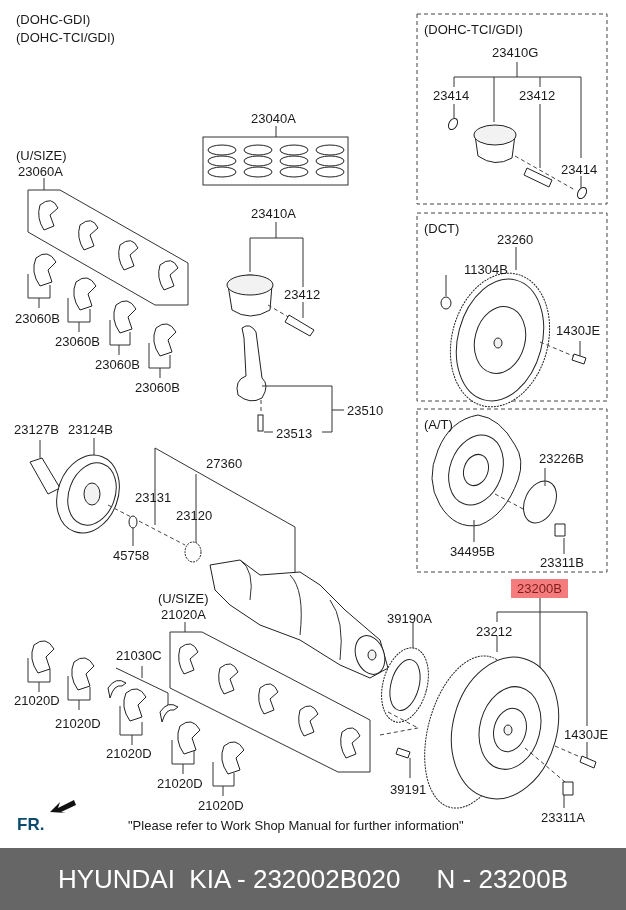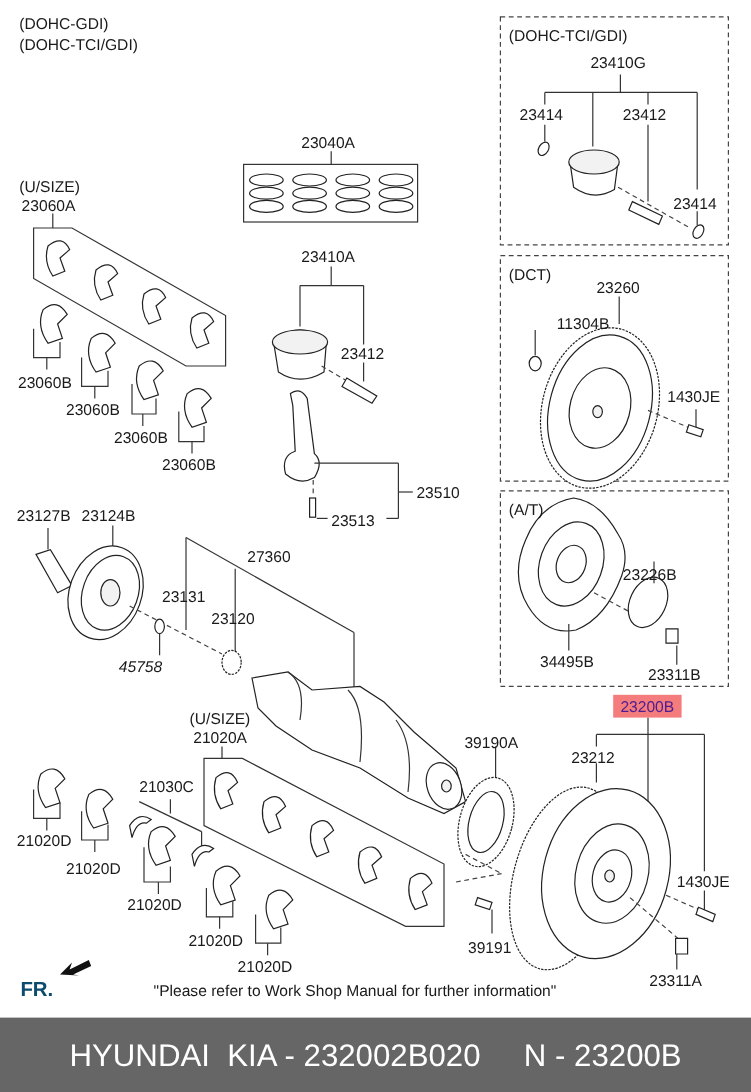--- a/index.html
+++ b/index.html
@@ -1,19 +1,19 @@
 <!DOCTYPE html>
 <html><head>
   <meta charset="utf-8">
   <style>
     html, body { margin: 0; padding: 0; background: #ffffff; }
     body { width: 626px; height: 910px; position: relative; overflow: hidden; font-family: "Liberation Sans", sans-serif; }
     #diagram { position: absolute; left: 0; top: 0; width: 586px; height: 848px; }
     .lbl { position: absolute; font-size: 13px; color: #1a1a1a; white-space: nowrap; line-height: 15px; font-family: "Liberation Sans", sans-serif; }
-    .hl { background: #f47c7c; color: #4c1d95; padding: 2px 6px; }
+    .hl { background: #f47c7c; color: #7f1d1d; padding: 2px 6px; }
     .note { position: absolute; left: 128px; top: 818px; font-size: 13px; color: #1a1a1a; white-space: nowrap; }
     .fr { position: absolute; left: 17px; top: 815px; font-size: 17px; font-weight: bold; color: #0c4a6e; }
     #footer { position: absolute; left: 0; top: 848px; width: 626px; height: 62px; background: #666666; color: #ffffff; display: flex; align-items: center; justify-content: center; font-size: 26px; letter-spacing: 0px; font-family: "Liberation Sans", sans-serif; }
     #footer span { white-space: pre; }
     svg .ln { stroke: #333; stroke-width: 1; fill: none; }
     svg .dash { stroke: #444; stroke-width: 1; fill: none; stroke-dasharray: 4 3; }
     svg .part { stroke: #222; stroke-width: 1; fill: #fff; }
     svg .partg { stroke: #222; stroke-width: 1; fill: #f2f2f2; }
   </style>
 </head>
@@ -225,21 +225,21 @@
   <div class="lbl" style="left:433px; top:88px;">23414</div>
   <div class="lbl" style="left:519px; top:88px;">23412</div>
   <div class="lbl" style="left:561px; top:162px;">23414</div>
 
   <div class="lbl" style="left:424px; top:221px;">(DCT)</div>
   <div class="lbl" style="left:497px; top:232px;">23260</div>
   <div class="lbl" style="left:424px; top:262px;margin-left:40px;">11304B</div>
   <div class="lbl" style="left:556px; top:323px;">1430JE</div>
 
   <div class="lbl" style="left:424px; top:417px;">(A/T)</div>
-  <div class="lbl" style="left:519px; top:451px;margin-top:20px;">23226B</div>
+  <div class="lbl" style="left:539px; top:451px;">23226B</div>
   <div class="lbl" style="left:450px; top:544px;">34495B</div>
   <div class="lbl" style="left:540px; top:555px;">23311B</div>
 
   <div class="lbl" style="left:251px; top:111px;">23040A</div>
   <div class="lbl" style="left:16px; top:148px;">(U/SIZE)</div>
   <div class="lbl" style="left:18px; top:164px;">23060A</div>
   <div class="lbl" style="left:15px; top:311px;">23060B</div>
   <div class="lbl" style="left:55px; top:334px;">23060B</div>
   <div class="lbl" style="left:95px; top:357px;">23060B</div>
   <div class="lbl" style="left:135px; top:380px;">23060B</div>
@@ -247,21 +247,21 @@
   <div class="lbl" style="left:251px; top:206px;">23410A</div>
   <div class="lbl" style="left:284px; top:287px;">23412</div>
   <div class="lbl" style="left:347px; top:403px;text-align:right;">23510</div>
   <div class="lbl" style="left:276px; top:426px;">23513</div>
 
   <div class="lbl" style="left:14px; top:422px;">23127B</div>
   <div class="lbl" style="left:68px; top:422px;">23124B</div>
   <div class="lbl" style="left:206px; top:456px;">27360</div>
   <div class="lbl" style="left:135px; top:490px;">23131</div>
   <div class="lbl" style="left:176px; top:508px;">23120</div>
-  <div class="lbl" style="left:99px; top:548px;font-style:italic;">45758</div>
+  <div class="lbl" style="left:113px; top:548px;">45758</div>
 
   <div class="lbl" style="left:158px; top:591px;">(U/SIZE)</div>
   <div class="lbl" style="left:161px; top:607px;">21020A</div>
   <div class="lbl" style="left:116px; top:648px;">21030C</div>
   <div class="lbl" style="left:14px; top:693px;">21020D</div>
   <div class="lbl" style="left:55px; top:716px;">21020D</div>
   <div class="lbl" style="left:106px; top:746px;">21020D</div>
   <div class="lbl" style="left:157px; top:776px;">21020D</div>
   <div class="lbl" style="left:198px; top:798px;">21020D</div>
 

